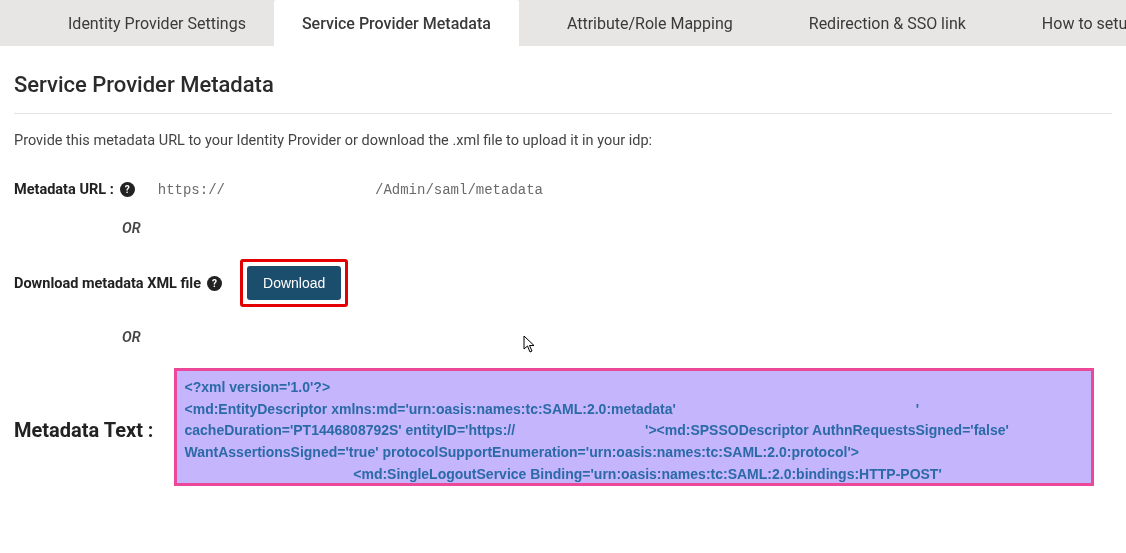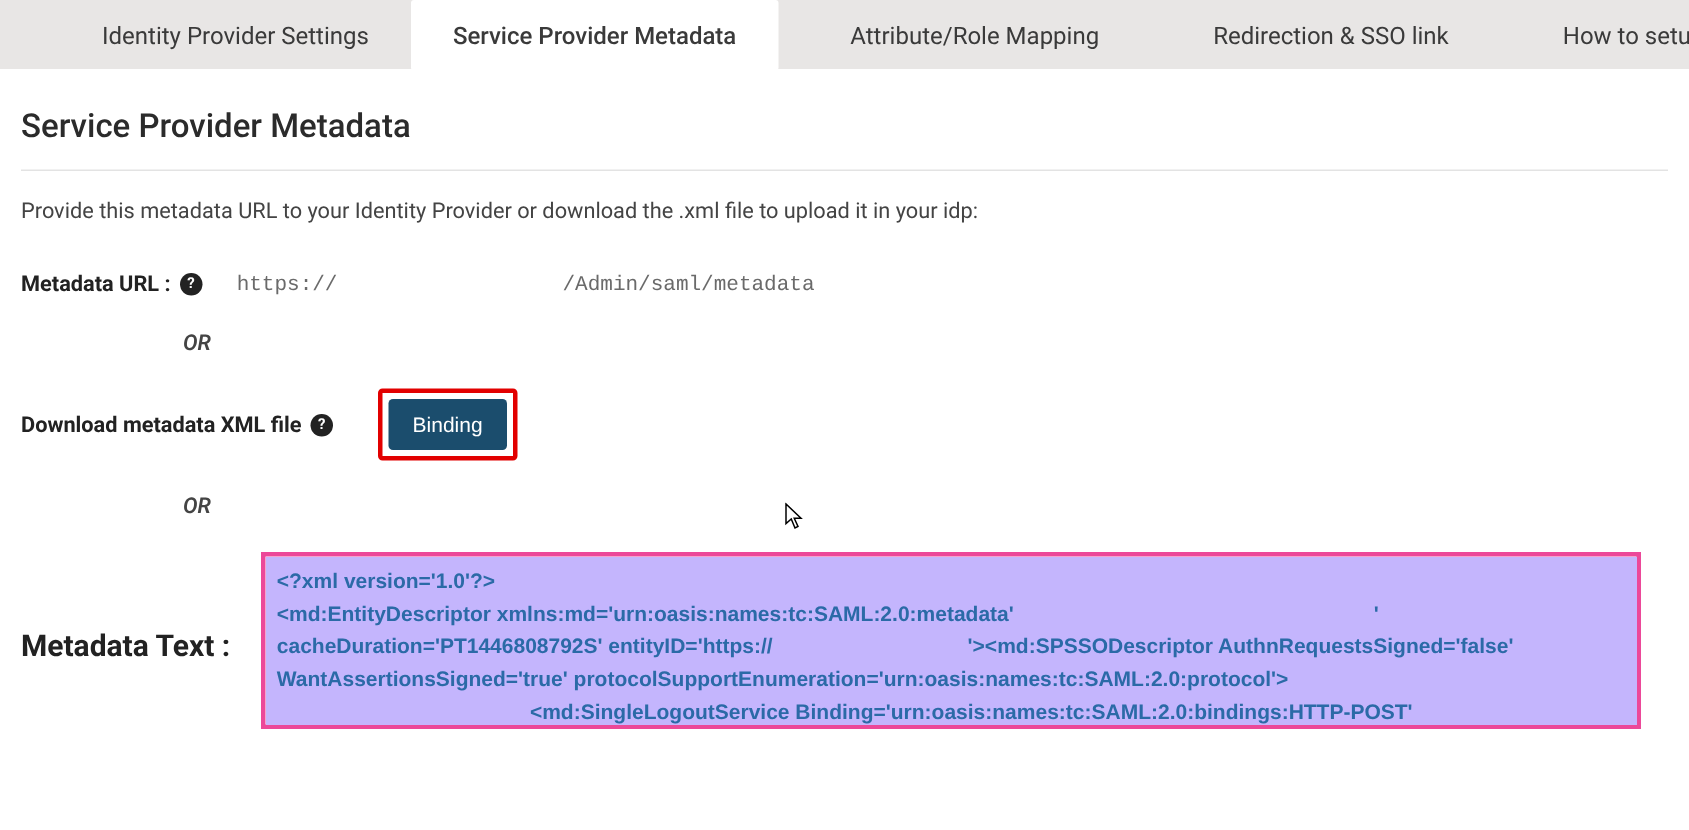--- a/index.html
+++ b/index.html
@@ -87,21 +87,21 @@
   .or-sep {
     font-style: italic;
     font-weight: 600;
     color: #444;
     font-size: 14.5px;
     margin: 22px 0 22px 108px;
   }
   .download-row {
     display: flex;
     align-items: center;
-    gap: 30px;
+    gap: 18px;
   }
   .dl-highlight {
     border: 3px solid #e20000;
     padding: 4px;
     border-radius: 3px;
     display: inline-block;
   }
   .dl-btn {
     background: #1b4d6d;
     color: #fff;
@@ -182,21 +182,21 @@
   </div>
 
   <div class="or-sep">OR</div>
 
   <div class="download-row">
     <span class="label">
       <span>Download metadata XML file</span>
       <span class="help-icon">?</span>
     </span>
     <span class="dl-highlight">
-      <button class="dl-btn">Binding</button>
+      <button class="dl-btn">Download</button>
     </span>
   </div>
 
   <div class="or-sep">OR</div>
 
   <div class="meta-text-row">
     <span class="meta-text-label">Metadata Text :</span>
     <div class="xml-box">
       <span>&lt;?xml version='1.0'?&gt;</span><br>
       <span>&lt;md:EntityDescriptor xmlns:md='urn:oasis:names:tc:SAML:2.0:metadata'</span><span class="gap" style="width:240px"></span><span>'</span>

